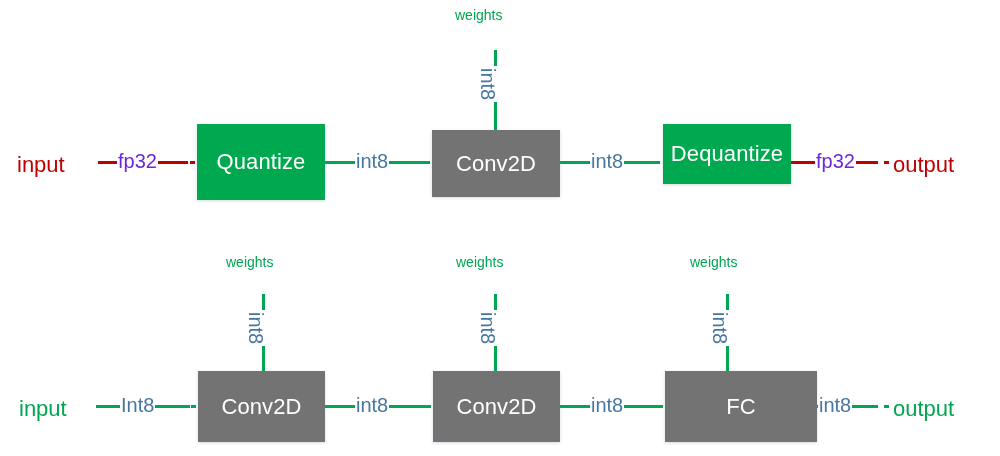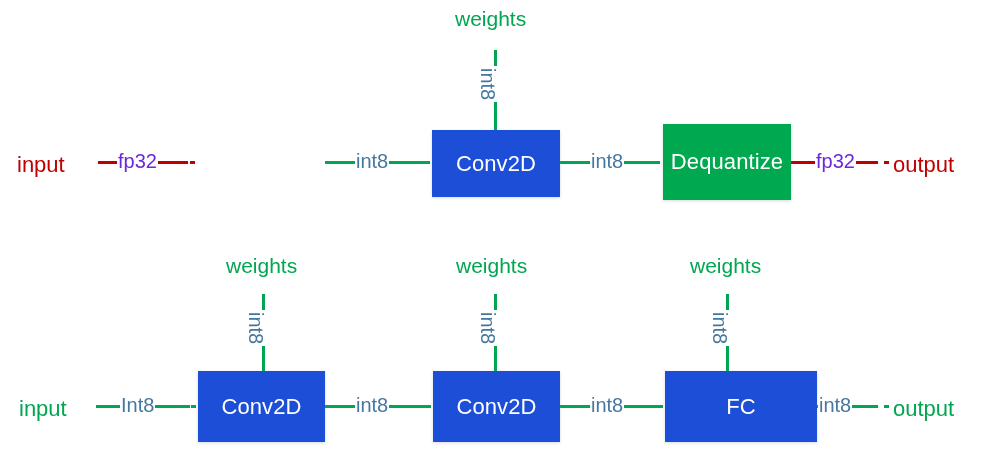--- a/index.html
+++ b/index.html
@@ -29,21 +29,21 @@
     justify-content: center;
     color: #ffffff;
     font-size: 22px;
     font-weight: 400;
     letter-spacing: 0.1px;
     white-space: nowrap;
     box-shadow: 0 1px 3px rgba(120,140,170,0.30);
     z-index: 3;
   }
   .node.green { background: #00A950; }
-  .node.blue  { background: #1d4ed8; }
+  .node.blue  { background: #737373; }
   
   .node.overflow { overflow: visible; }
 
   
   .hline {
     position: absolute;
     height: 3px;
     z-index: 1;
   }
   .hline.green { background: #00A651; }
@@ -82,21 +82,21 @@
   
   .edgelabel.vertical {
     transform: rotate(90deg);
     transform-origin: left top;
     padding: 0 2px;
   }
 
   
   .weights {
     position: absolute;
-    font-size: 21px;
+    font-size: 14px;
     color: #00A651;
     white-space: nowrap;
     z-index: 4;
   }
 
   
   .stub {
     position: absolute;
     width: 5px;
     height: 3px;
@@ -113,31 +113,32 @@
   <div class="weights" style="left:455px; top:7px;">weights</div>
   <div class="vline" style="left:494px; top:50px; height:80px;"></div>
   <div class="edgelabel vertical steel" style="left:498px; top:66px;">int8</div>
 
   <div class="terminal red" style="left:17px; top:152px;">input</div>
 
   <div class="hline red" style="left:98px; top:161px; width:90px;"></div>
   <div class="edgelabel steel2" style="left:117px; top:151px;">fp32</div>
   <div class="stub red" style="left:190px; top:161px;"></div>
 
+  <div class="node green" style="left:197px; top:124px; width:128px; height:76px;">Quantize</div>
 
   <div class="hline green" style="left:325px; top:161px; width:105px;"></div>
   <div class="edgelabel steel" style="left:355px; top:151px;">int8</div>
   <div class="stub green" style="left:425px; top:161px;"></div>
 
   <div class="node blue" style="left:432px; top:130px; width:128px; height:67px;">Conv2D</div>
 
   <div class="hline green" style="left:560px; top:161px; width:100px;"></div>
   <div class="edgelabel steel" style="left:590px; top:151px;">int8</div>
 
-  <div class="node green overflow" style="left:663px; top:124px; width:128px; height:76px;">Dequantize</div>
+  <div class="node green overflow" style="left:663px; top:124px; width:128px; height:60px;">Dequantize</div>
 
   <div class="hline red" style="left:791px; top:161px; width:87px;"></div>
   <div class="edgelabel steel2" style="left:815px; top:151px;">fp32</div>
   <div class="stub red" style="left:884px; top:161px;"></div>
 
   <div class="terminal red" style="left:893px; top:152px;">output</div>
 
   <div class="weights" style="left:226px; top:254px;">weights</div>
   <div class="vline" style="left:262px; top:294px; height:78px;"></div>
   <div class="edgelabel vertical steel" style="left:266px; top:310px;">int8</div>

